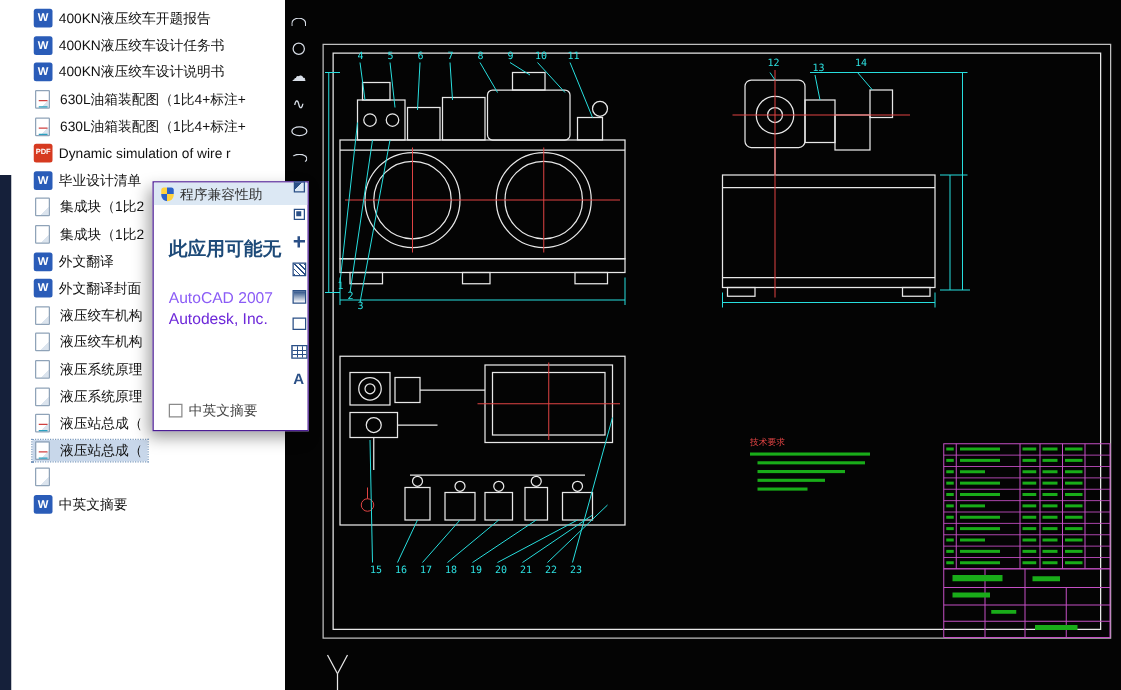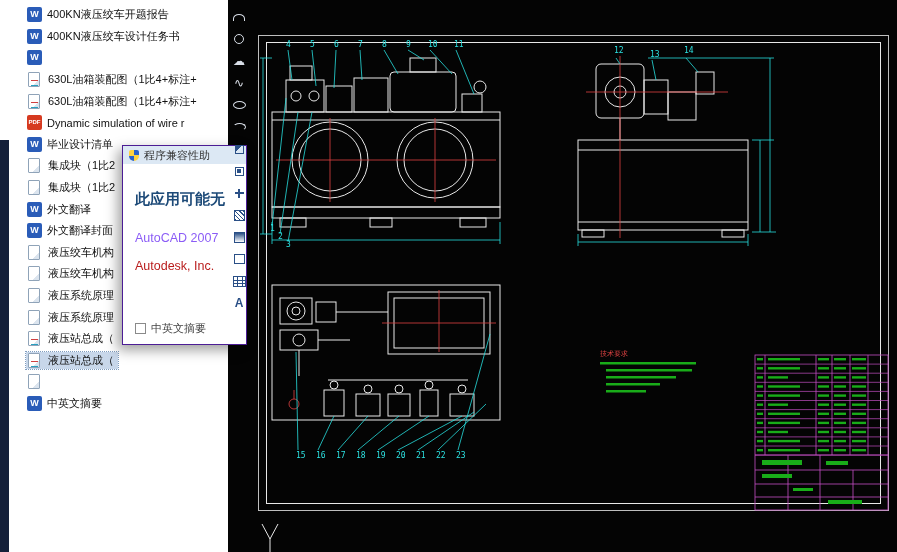--- a/index.html
+++ b/index.html
@@ -41,21 +41,21 @@
   
   #dialog{position:absolute;left:122px;top:145px;width:125px;height:200px;background:#fff;z-index:10;
     border:1px solid #4c1d95;box-shadow:-4px 5px 12px rgba(0,0,0,.38);overflow:hidden}
   .dlg-title{height:18px;background:#dce8f4;display:flex;align-items:center;gap:5px;padding-left:6px;
     font-size:11px;color:#333;white-space:nowrap}
   .shield{width:10px;height:11px;border-radius:2px 2px 5px 5px;flex:none;
     background:conic-gradient(#2b62c9 0 25%,#ffd23e 0 50%,#2b62c9 0 75%,#ffd23e 0)}
   .dlg-body{position:relative;height:181px;padding:26px 8px 0 12px}
   .dlg-heading{font-size:15px;font-weight:bold;color:#1d4a78;white-space:nowrap}
   .dlg-app{margin-top:22px;font-size:12.5px;color:#8b5cf6;white-space:nowrap}
-  .dlg-vendor{margin-top:14px;font-size:12.5px;color:#b91c1c;white-space:nowrap}
+  .dlg-vendor{margin-top:3px;font-size:12.5px;color:#6d28d9;white-space:nowrap}
   .dlg-text{margin-top:16px;font-size:11px;color:#555;line-height:17px;white-space:nowrap}
   .dlg-check{position:absolute;left:12px;bottom:9px;display:flex;align-items:center;gap:5px;
     font-size:11px;color:#444;white-space:nowrap}
   .checkbox{width:11px;height:11px;border:1px solid #8a8a8a;background:#fff;flex:none}
 
   
   #toolbar{position:absolute;left:229px;top:0;width:20px;height:552px;z-index:20}
   .tool{position:absolute;left:0;width:20px;height:22px;display:flex;align-items:center;justify-content:center}
   .tool.light{color:#d9dfe8}
   .tool.dark{color:#2a4f86}
@@ -99,20 +99,21 @@
         </div>
         <div class="frow">
           <span class="fwrap">
             <span class="ficon icon-word">W</span>
             <span class="flabel">400KN液压绞车设计任务书</span>
           </span>
         </div>
         <div class="frow">
           <span class="fwrap">
             <span class="ficon icon-word">W</span>
+            <span class="flabel">400KN液压绞车设计说明书</span>
           </span>
         </div>
         <div class="frow">
           <span class="fwrap">
             <span class="ficon icon-dwg"></span>
             <span class="flabel">630L油箱装配图（1比4+标注+</span>
           </span>
         </div>
         <div class="frow">
           <span class="fwrap">

